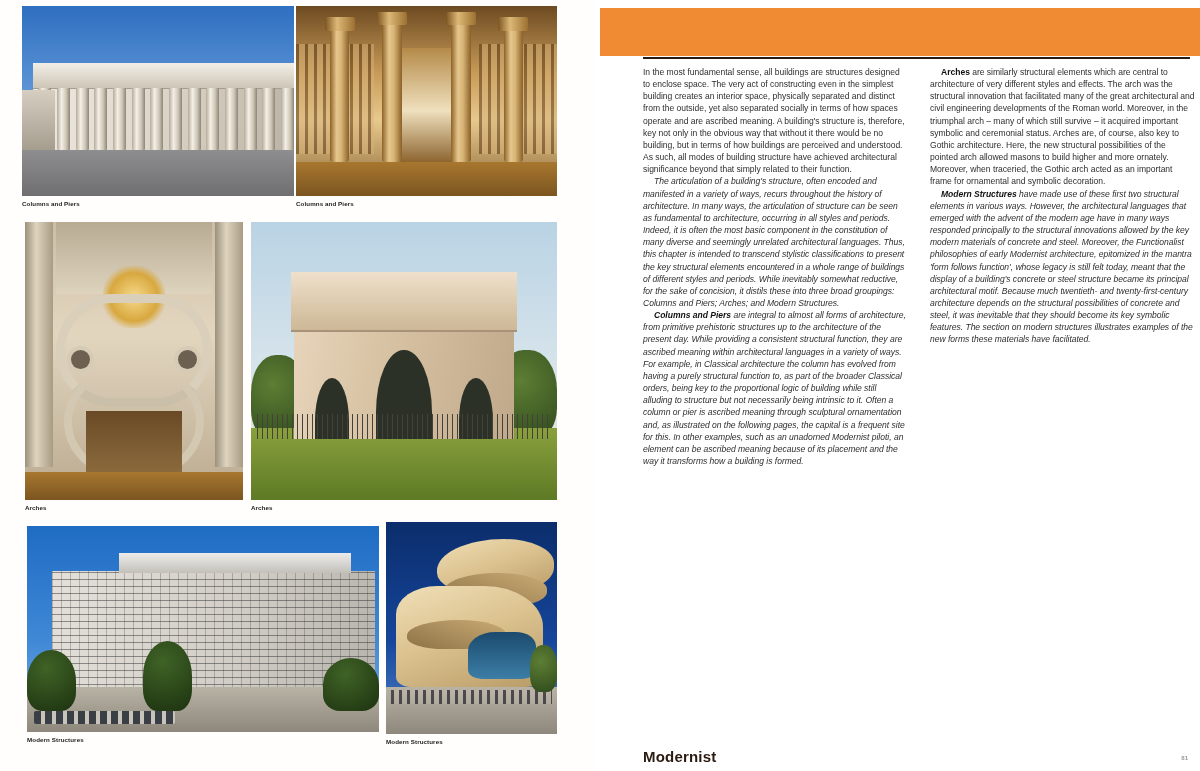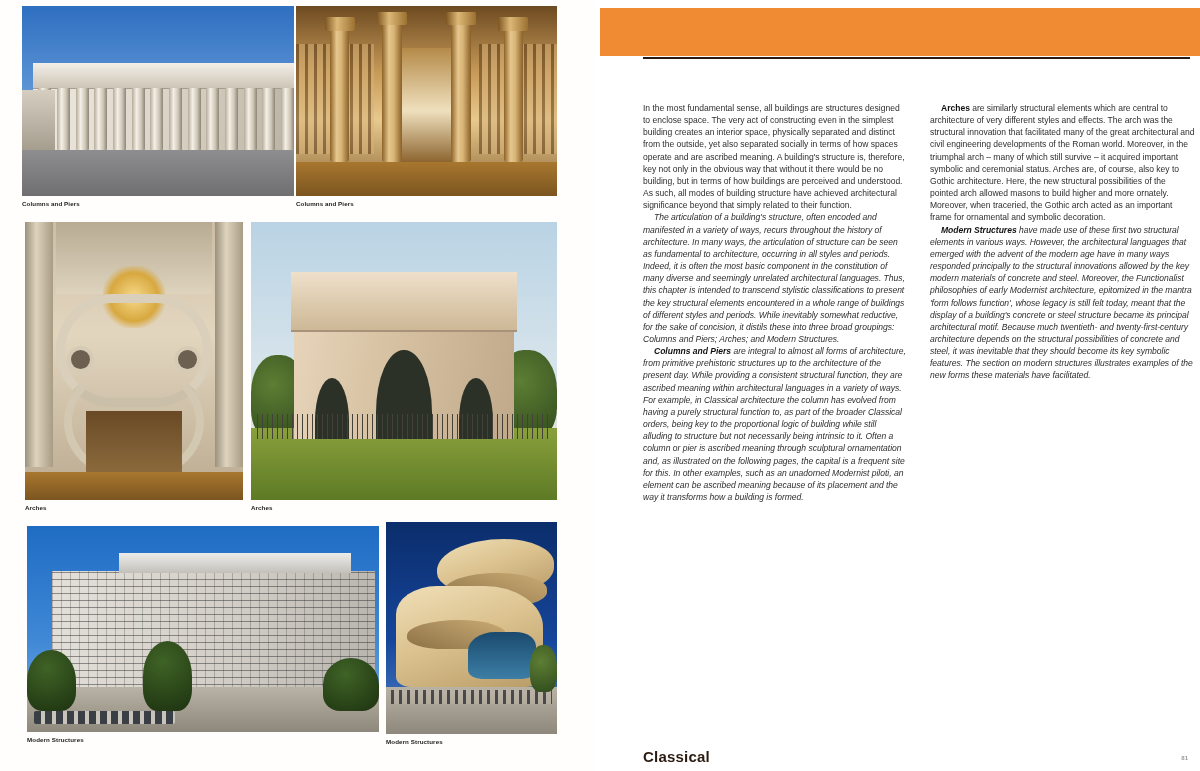--- a/index.html
+++ b/index.html
@@ -194,21 +194,20 @@
     left: 48px;
     right: 15px;
     top: 66px;
     bottom: 40px;
     display: flex;
     gap: 22px;
   }
   .text-col {
     width: 265px;
     flex: 0 0 265px;
-    margin-top: 36px;
   }
   .text-col p {
     margin: 0;
     font-size: 8.55px;
     line-height: 12.15px;
     color: #2e2e2e;
     text-align: left;
     letter-spacing: -0.02px;
   }
   .text-col p + p { text-indent: 11px; font-style: italic; }
@@ -338,21 +337,21 @@
         <div class="tree-clump" style="right:0;width:16%;height:22%;bottom:20%;"></div>
       </div>
       <figcaption class="caption">Modern Structures</figcaption>
     </figure>
 
   </div>
 
   <div class="page-right">
 
     <div class="banner"></div>
-    <div class="banner-title">Classical</div>
+    <div class="banner-title">Modernist</div>
     <div class="banner-rule"></div>
 
     <div class="columns">
 
       <div class="text-col">
         <p>In the most fundamental sense, all buildings are structures designed to enclose space. The very act of constructing even in the simplest building creates an interior space, physically separated and distinct from the outside, yet also separated socially in terms of how spaces operate and are ascribed meaning. A building's structure is, therefore, key not only in the obvious way that without it there would be no building, but in terms of how buildings are perceived and understood. As such, all modes of building structure have achieved architectural significance beyond that simply related to their function.</p>
         <p>The articulation of a building's structure, often encoded and manifested in a variety of ways, recurs throughout the history of architecture. In many ways, the articulation of structure can be seen as fundamental to architecture, occurring in all styles and periods. Indeed, it is often the most basic component in the constitution of many diverse and seemingly unrelated architectural languages. Thus, this chapter is intended to transcend stylistic classifications to present the key structural elements encountered in a whole range of buildings of different styles and periods. While inevitably somewhat reductive, for the sake of concision, it distils these into three broad groupings: Columns and Piers; Arches; and Modern Structures.</p>
         <p>
           <span class="lead">Columns and Piers</span><span> are integral to almost all forms of architecture, from primitive prehistoric structures up to the architecture of the present day. While providing a consistent structural function, they are ascribed meaning within architectural languages in a variety of ways. For example, in Classical architecture the column has evolved from having a purely structural function to, as part of the broader Classical orders, being key to the proportional logic of building while still alluding to structure but not necessarily being intrinsic to it. Often a column or pier is ascribed meaning through sculptural ornamentation and, as illustrated on the following pages, the capital is a frequent site for this. In other examples, such as an unadorned Modernist piloti, an element can be ascribed meaning because of its placement and the way it transforms how a building is formed.</span>
         </p>

